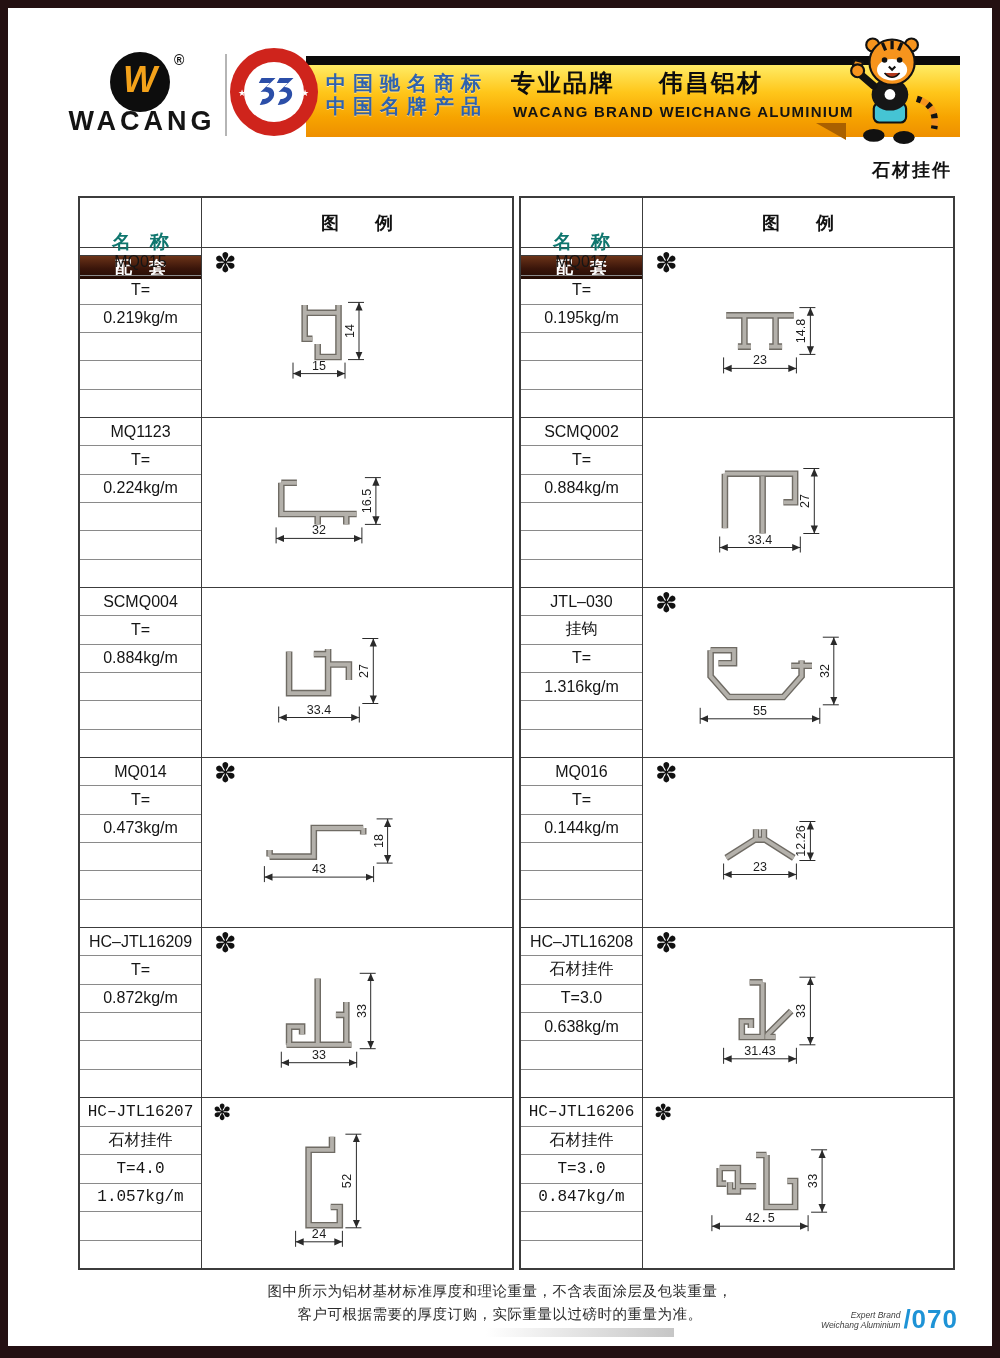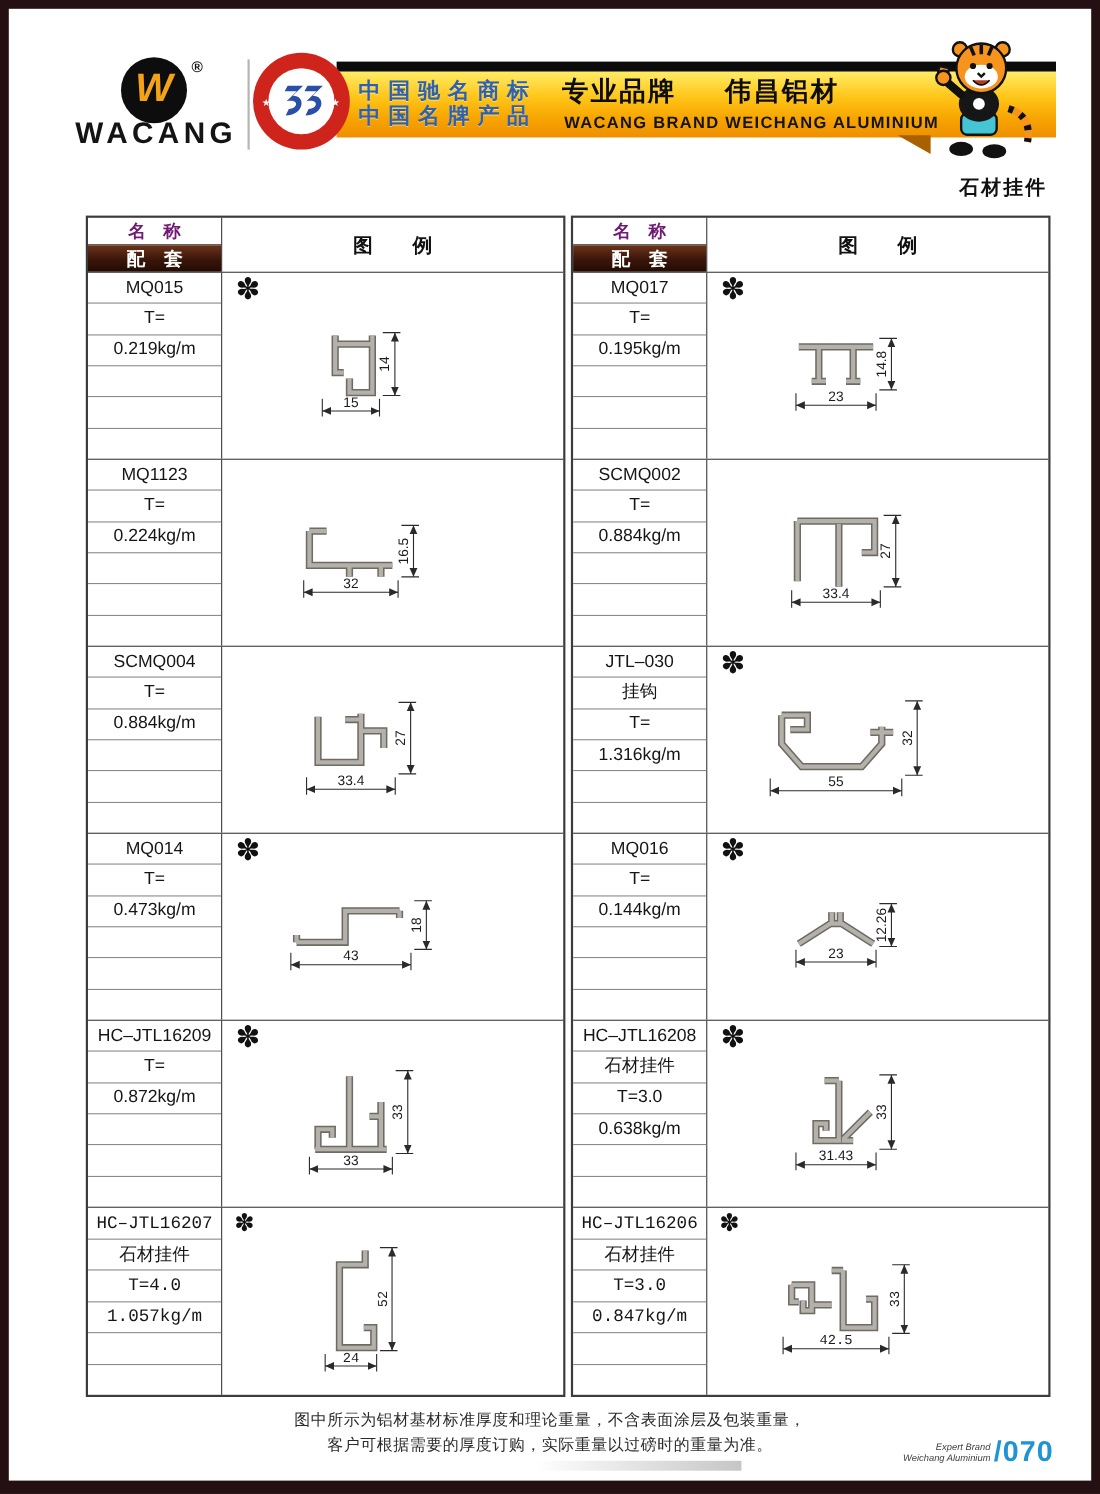--- a/index.html
+++ b/index.html
@@ -23,21 +23,21 @@
     border-radius:50%; background:#0d0d0d; display:flex; align-items:center; justify-content:center;
   }
   .logo-w { color:#f4a built;}
   .logo-w { color:#f4a21a; font-weight:900; font-size:36px; font-style:italic; line-height:1; transform:translateY(-2px); }
   .logo-reg { position:absolute; left:166px; top:44px; font-size:14px; color:#111; font-weight:bold; }
   .logo-text { position:absolute; left:56px; top:98px; width:156px; text-align:center;
     font-size:27px; font-weight:800; letter-spacing:4px; color:#141414; }
   .hdr-divider { position:absolute; left:217px; top:46px; width:2px; height:82px; background:#b5b5b5; }
   .black-stripe { position:absolute; left:298px; top:48px; width:654px; height:11px; background:#0b0b0b; }
   .gold-banner {
-    position:absolute; left:298px; top:57px; width:654px; height:60px;
+    position:absolute; left:298px; top:57px; width:654px; height:72px;
     background:linear-gradient(#ffec66, #ffc61a 38%, #f7a400 72%, #ee8f00);
   }
   .banner-curl { position:absolute; left:808px; top:115px; width:0; height:0;
     border-left:30px solid transparent; border-top:17px solid #a96000; }
   .claims { position:absolute; left:20px; top:7px; }
   .claims div { font-size:20px; font-weight:800; color:#2f62ae; letter-spacing:7px; line-height:23px;
     text-shadow:0 1px 0 rgba(255,255,255,.45); }
   .brand-cn { position:absolute; left:205px; top:2px; white-space:nowrap;
     font-size:24px; font-weight:900; color:#0d0d0d; letter-spacing:2px; }
   .brand-cn .gap { display:inline-block; width:44px; }
@@ -46,21 +46,21 @@
   .badge { position:absolute; left:220px; top:38px; }
   .tiger { position:absolute; left:828px; top:24px; z-index:5; }
   .section-title { position:absolute; right:40px; top:150px; font-size:18px; font-weight:800; color:#111; letter-spacing:2px; }
   
   .catalog { position:absolute; left:70px; top:188px; width:877px; display:flex; gap:5px; }
   .half { width:436px; border:2px solid #3c3c3c; background:#fff; }
   .thead { display:flex; height:50px; border-bottom:1.5px solid #3c3c3c; }
   .name-col { width:122px; border-right:1.5px solid #3c3c3c; display:flex; flex-direction:column; }
   .legend-col { flex:1; position:relative; }
   .th-name { flex:1; display:flex; align-items:center; justify-content:center;
-    font-size:16px; font-weight:800; color:#701a75; border-bottom:1.5px solid #3c3c3c; }
+    font-size:19px; font-weight:800; color:#0f766e; border-bottom:1.5px solid #3c3c3c;margin-top:31px; }
   .th-fit { flex:1; display:flex; align-items:center; justify-content:center;
     font-size:17px; font-weight:800; color:#fff;
     background:linear-gradient(#6b3318, #3a150a 55%, #220c04); }
   .th-legend { display:flex; align-items:center; justify-content:center;
     font-size:18px; font-weight:700; color:#111; }
   .block { display:flex; height:170px; border-bottom:1.5px solid #3c3c3c; }
   .block:last-child { border-bottom:none;font-family:Liberation Mono, monospace; }
   .spec-row { flex:1; display:flex; align-items:center; justify-content:center;
     font-size:16px; color:#151515; border-bottom:1px solid #8a8a8a; overflow:hidden; }
   .spec-row:last-child { border-bottom:none; }

